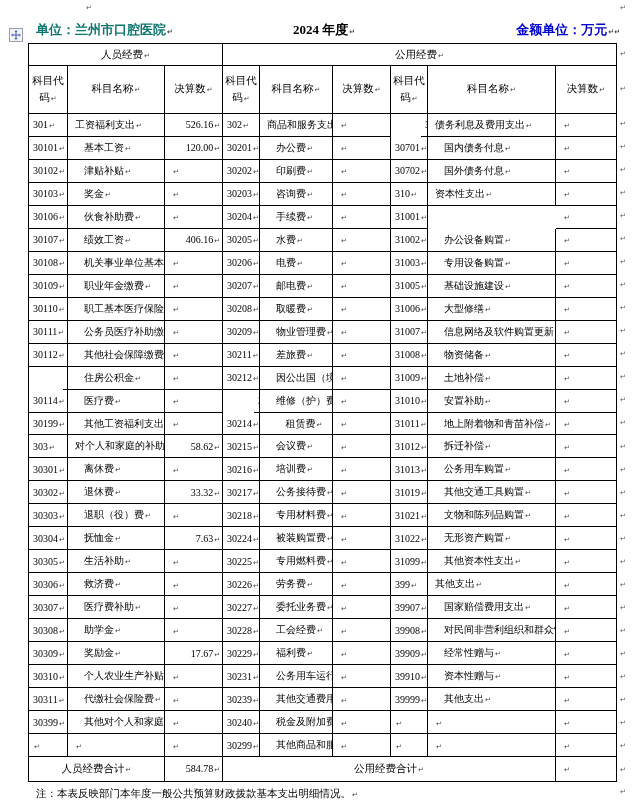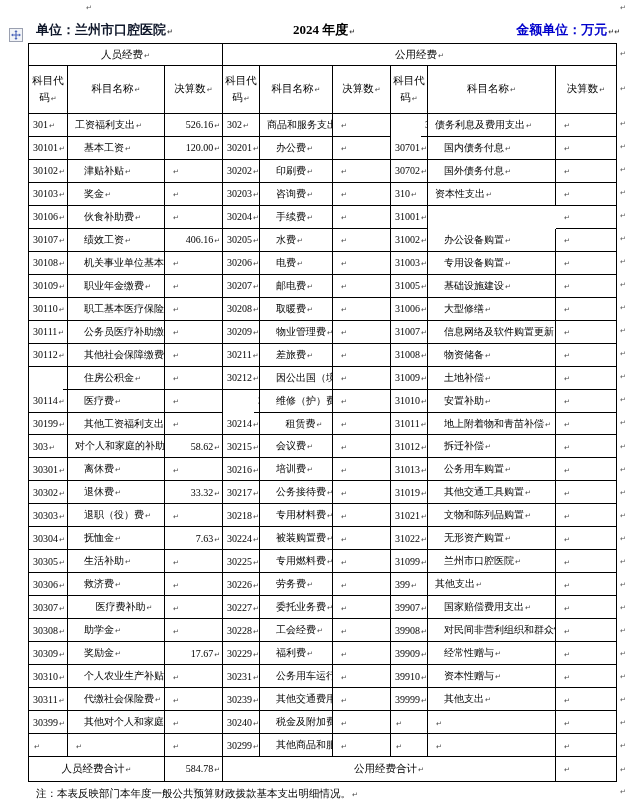--- a/index.html
+++ b/index.html
@@ -1,21 +1,21 @@
 <!DOCTYPE html>
 <html><head>
 <meta charset="utf-8">
 <style>
   html,body{margin:0;padding:0;background:#fff;}
   .page{position:relative;width:642px;height:807px;background:#fff;overflow:hidden;
         font-family:"Liberation Serif","DejaVu Serif",serif;color:#000;}
 
   
   .toplabel{position:absolute;top:21px;font-size:13px;font-weight:bold;white-space:nowrap;}
-  .unit{left:36px;color:#0f172a;}
+  .unit{left:36px;color:#0f766e;}
   .year{left:293px;color:#000;}
   .amount{right:22px;color:#0000cc;}
 
   
   .move-handle{position:absolute;left:9px;top:28px;width:14px;height:14px;border:1px solid #9aa0b0;
                background:#f2f4f8;display:flex;align-items:center;justify-content:center;box-sizing:border-box;}
 
   
   .pm::after{content:"↵";font-family:"DejaVu Sans",sans-serif;font-size:7px;color:#444;margin-left:1px;}
   .pm2::after{content:"↵↵";font-family:"DejaVu Sans",sans-serif;font-size:7px;color:#444;margin-left:1px;}
@@ -641,21 +641,21 @@
       <div class="c name l1" style="grid-area: 22 / 5;">
         <span class="t pm">专用燃料费</span>
       </div>
       <div class="c val empty" style="grid-area: 22 / 6;">
         <span class="t pm"></span>
       </div>
       <div class="c code" style="grid-area: 22 / 7;">
         <span class="t pm">31099</span>
       </div>
       <div class="c name l1" style="grid-area: 22 / 8;">
-        <span class="t pm">兰州市口腔医院</span>
+        <span class="t pm">其他资本性支出</span>
       </div>
       <div class="c val empty no-r" style="grid-area: 22 / 9;">
         <span class="t pm"></span>
       </div>
       <div class="c code" style="grid-area: 23 / 1;">
         <span class="t pm">30306</span>
       </div>
       <div class="c name l1" style="grid-area: 23 / 2;">
         <span class="t pm">救济费</span>
       </div>
@@ -676,21 +676,21 @@
       </div>
       <div class="c name" style="grid-area: 23 / 8;">
         <span class="t pm">其他支出</span>
       </div>
       <div class="c val empty no-r" style="grid-area: 23 / 9;">
         <span class="t pm"></span>
       </div>
       <div class="c code" style="grid-area: 24 / 1;">
         <span class="t pm">30307</span>
       </div>
-      <div class="c name l1" style="grid-area: 24 / 2; justify-content: center;">
+      <div class="c name l1" style="grid-area: 24 / 2;">
         <span class="t pm">医疗费补助</span>
       </div>
       <div class="c val empty" style="grid-area: 24 / 3;">
         <span class="t pm"></span>
       </div>
       <div class="c code" style="grid-area: 24 / 4;">
         <span class="t pm">30227</span>
       </div>
       <div class="c name l1" style="grid-area: 24 / 5;">
         <span class="t pm">委托业务费</span>

